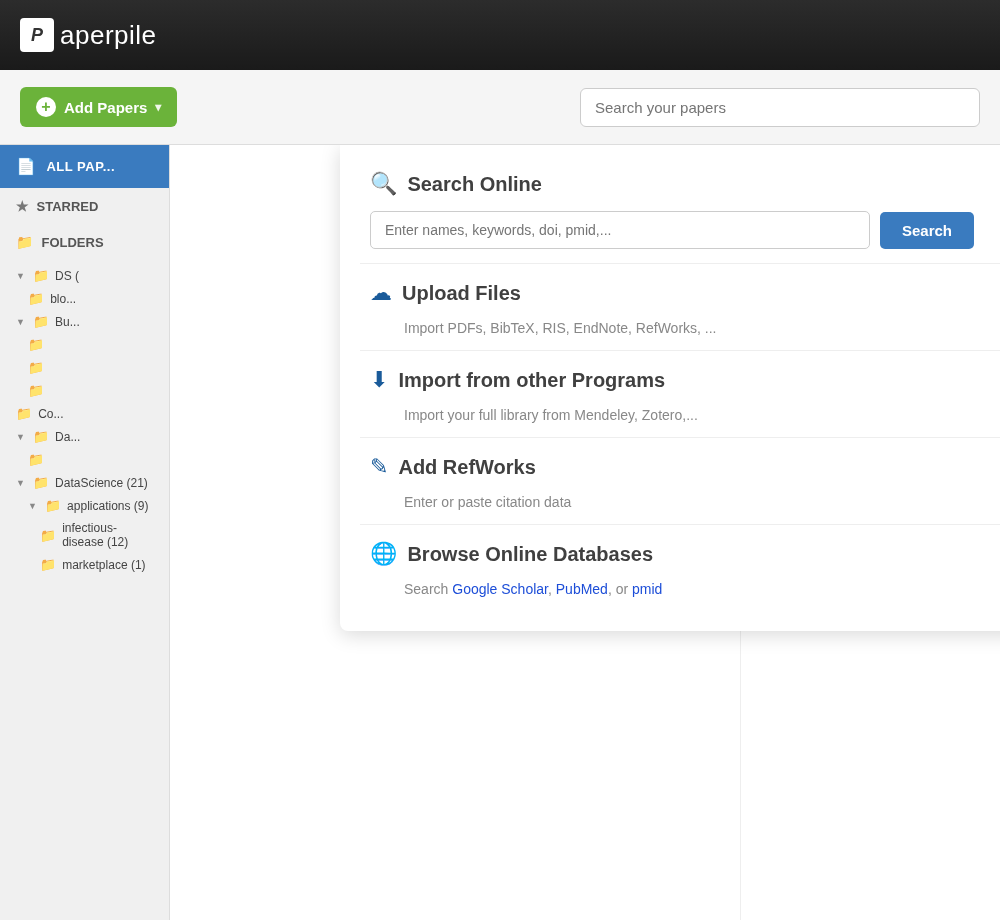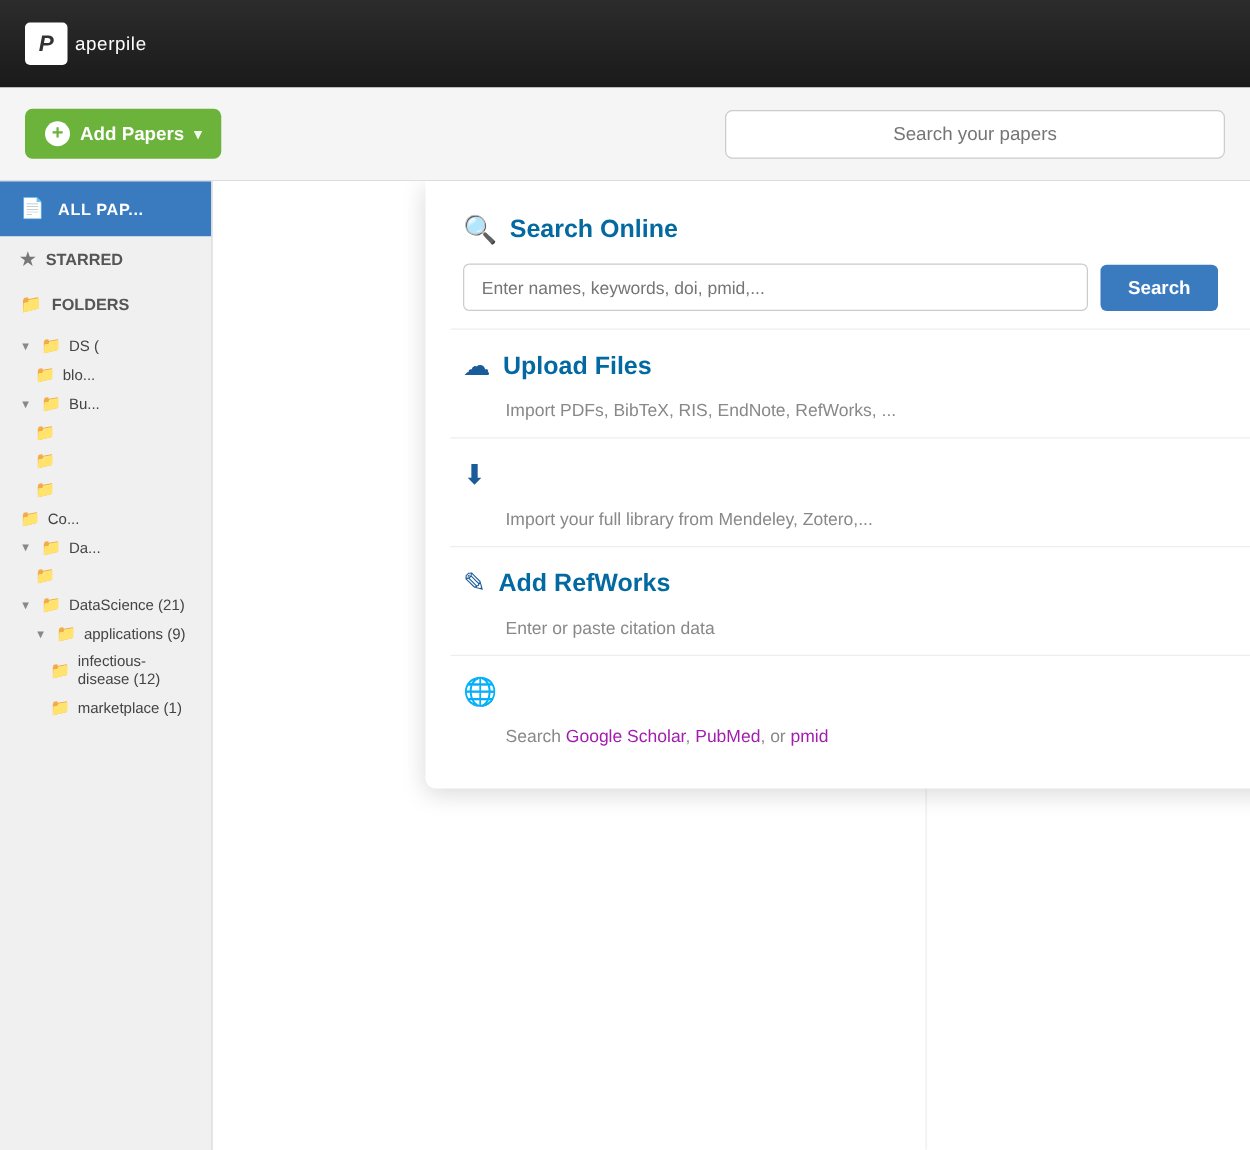--- a/index.html
+++ b/index.html
@@ -22,21 +22,21 @@
       justify-content: center;
       border-radius: 4px;
       margin-right: 6px;
       font-weight: 900;
       font-size: 18px;
       color: #333;
       font-style: italic;
     }
     .logo-text {
       color: white;
-      font-size: 15px;
+      font-size: 26px;
       font-weight: 400;
       letter-spacing: 0.5px;
     }
 
     
     .toolbar {
       background: #f5f5f5;
       height: 75px;
       display: flex;
       align-items: center;
@@ -77,21 +77,20 @@
     .search-bar {
       flex: 1;
       max-width: 400px;
       border: 1px solid #ccc;
       border-radius: 6px;
       padding: 10px 14px;
       font-size: 15px;
       color: #999;
       background: white;
       margin-left: auto;
-      text-align: center;
     }
 
     
     .main {
       display: flex;
       height: calc(920px - 70px - 75px);
     }
 
     
     .sidebar {
@@ -163,21 +162,21 @@
     .menu-section {
       padding: 16px 30px 14px;
     }
     .menu-section-header {
       display: flex;
       align-items: center;
       gap: 10px;
       margin-bottom: 14px;
     }
     .menu-section-title {
-      color: #0369a1;
+      color: #404040;
       font-size: 20px;
       font-weight: 700;
     }
     .search-row {
       display: flex;
       gap: 10px;
       align-items: center;
     }
     .search-input-menu {
       flex: 1;
@@ -203,21 +202,21 @@
       border-top: 1px solid #eee;
       margin: 0 20px;
     }
     .menu-section-sub {
       color: #888;
       font-size: 14px;
       margin-top: 6px;
       padding-left: 34px;
     }
     .menu-section-sub a {
-      color: #a21caf;
+      color: #1d4ed8;
       text-decoration: none;
     }
   </style>
 </head>
 <body>
 
 <div class="header">
   <div class="logo-box">
     <span>P</span>
   </div>
@@ -365,39 +364,41 @@
           <span class="menu-section-title">Upload Files</span>
         </div>
         <div class="menu-section-sub">Import PDFs, BibTeX, RIS, EndNote, RefWorks, ...</div>
       </div>
 
       <hr class="menu-divider">
 
       <div class="menu-section">
         <div class="menu-section-header">
           <span style="font-size:22px; color:#1a5b9a;">⬇</span>
+          <span class="menu-section-title">Import from other Programs</span>
         </div>
         <div class="menu-section-sub">Import your full library from Mendeley, Zotero,...</div>
       </div>
 
       <hr class="menu-divider">
 
       <div class="menu-section">
         <div class="menu-section-header">
           <span style="font-size:22px; color:#1a5b9a;">✎</span>
           <span class="menu-section-title">Add RefWorks</span>
         </div>
         <div class="menu-section-sub">Enter or paste citation data</div>
       </div>
 
       <hr class="menu-divider">
 
       <div class="menu-section">
         <div class="menu-section-header">
           <span style="font-size:22px; color:#1a5b9a;">🌐</span>
+          <span class="menu-section-title">Browse Online Databases</span>
         </div>
         <div class="menu-section-sub">
           Search
           <a href="#">Google Scholar</a>,
           <a href="#">PubMed</a>, or
           <a href="#">pmid</a>
         </div>
       </div>
 
     </div>

